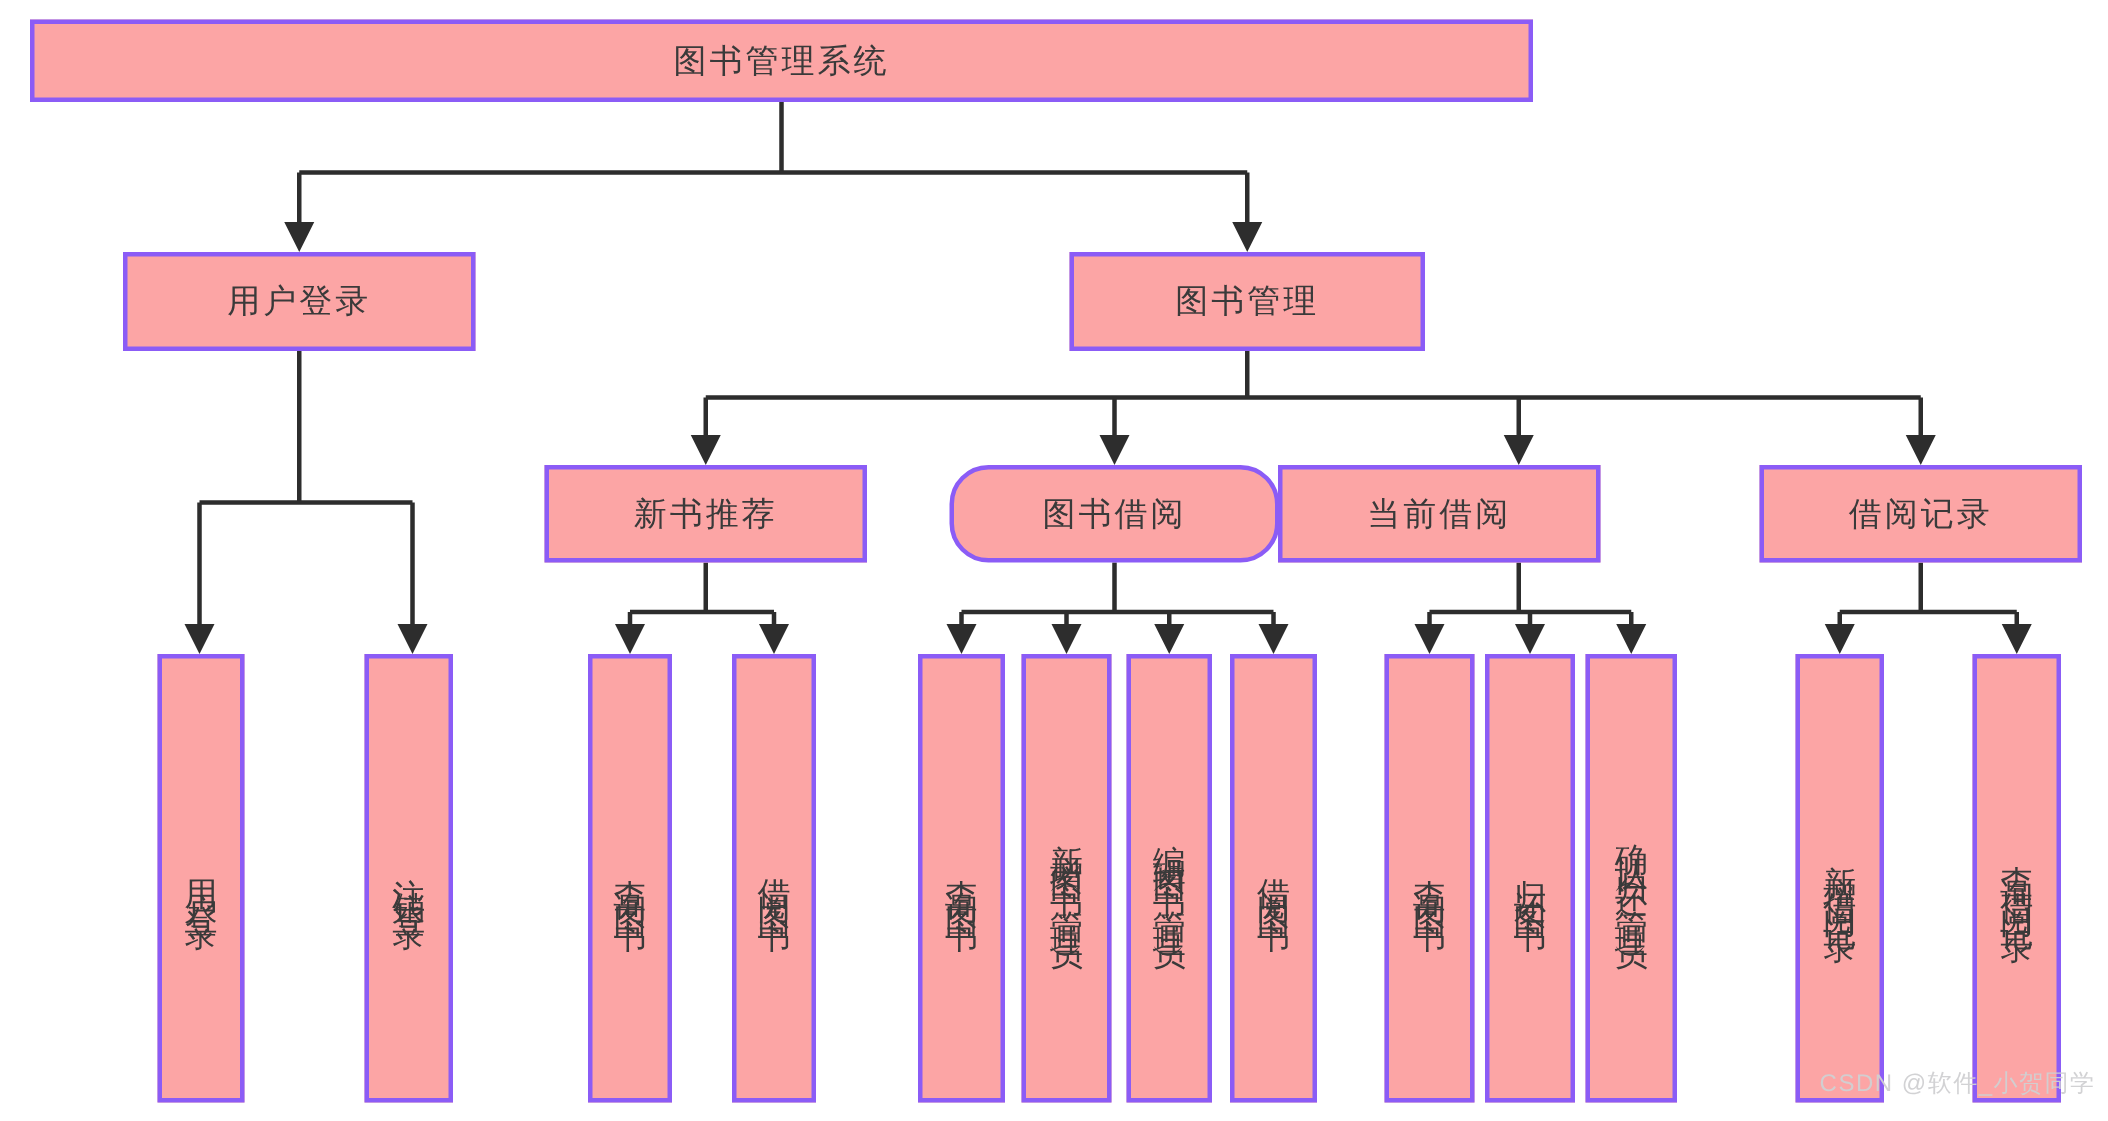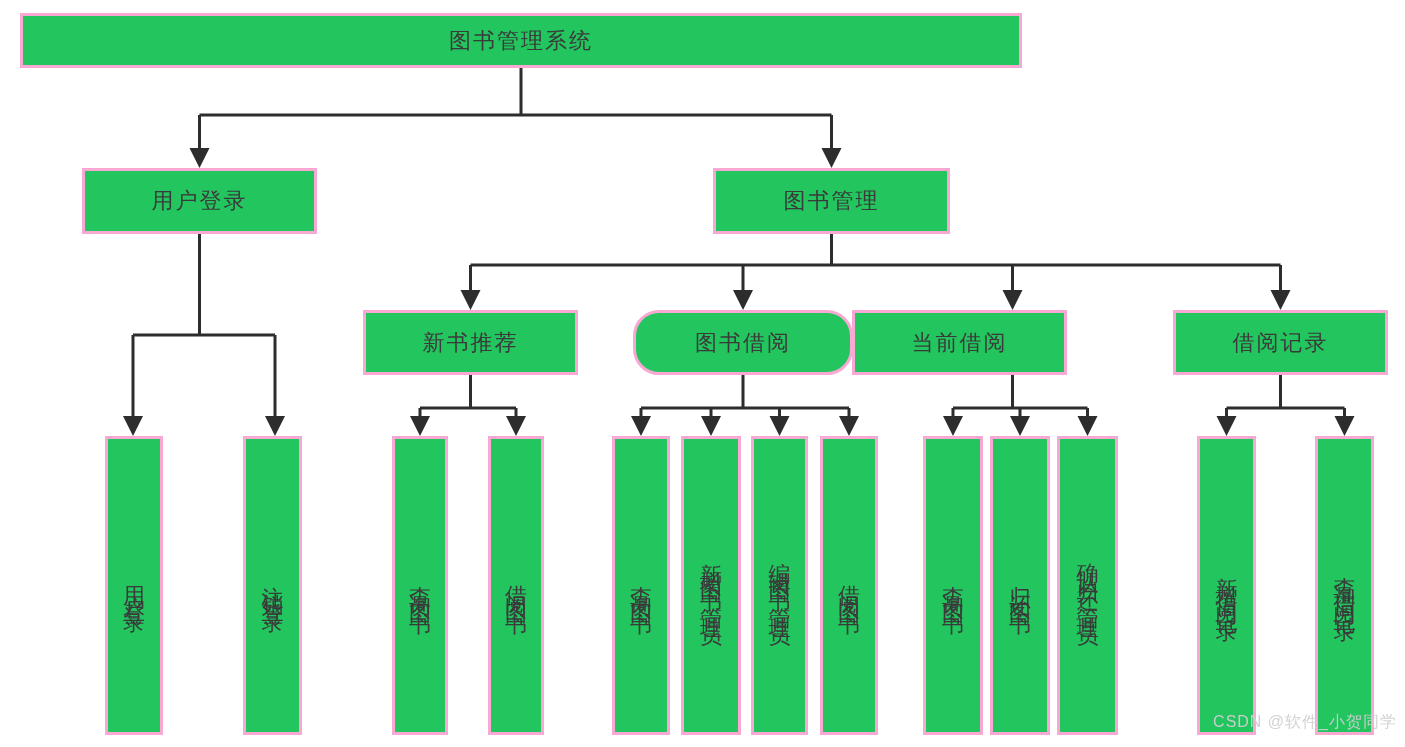--- a/index.html
+++ b/index.html
@@ -13,22 +13,22 @@
   }
   #connectors {
     position: absolute;
     left: 0; top: 0;
     width: 1405px; height: 747px;
     pointer-events: none;
   }
   .node {
     position: absolute;
     box-sizing: border-box;
-    border: 3px solid #f9a8d4;
-    background: #22c55e;
+    border: 3px solid #8b5cf6;
+    background: #fca5a5;
     display: flex;
     align-items: center;
     justify-content: center;
     color: #3a3a3a;
   }
   .node-h span {
     font-size: 22px;
     letter-spacing: 2px;
     white-space: nowrap;
   }

